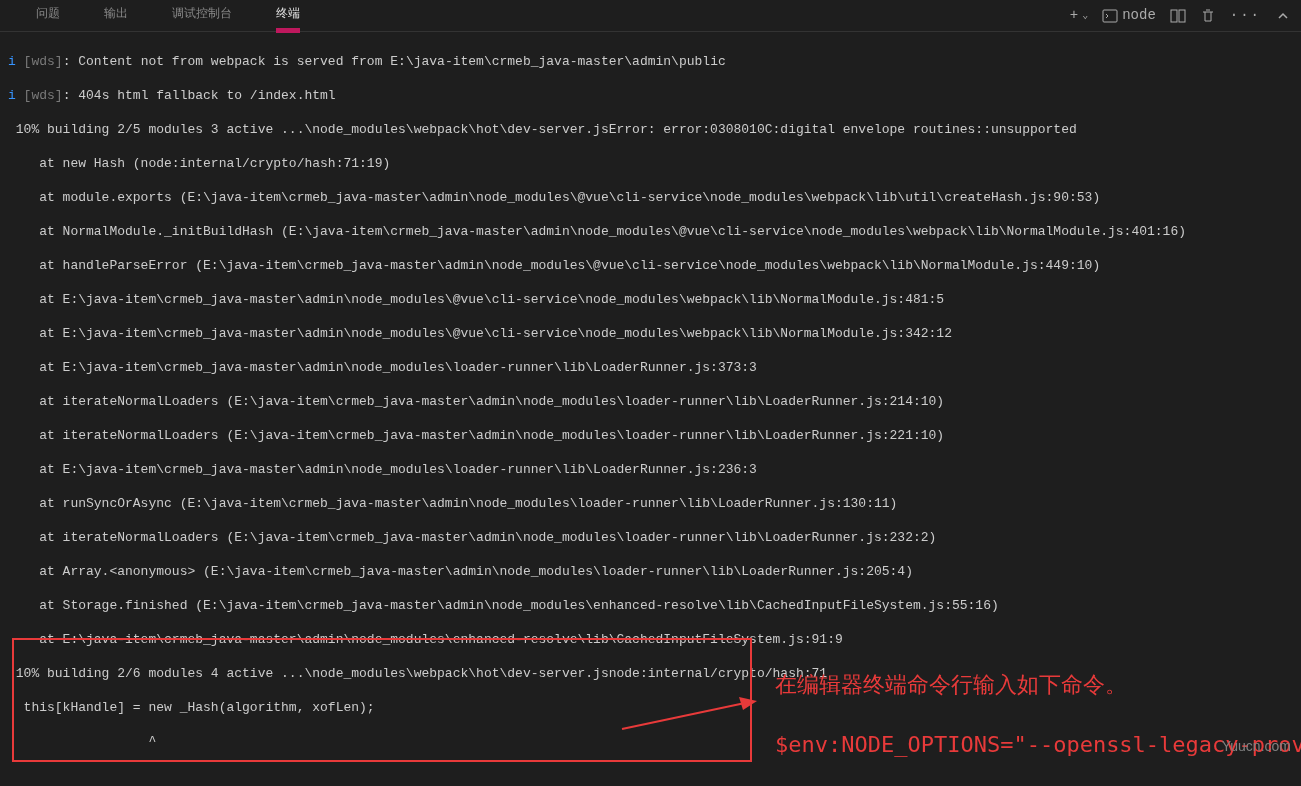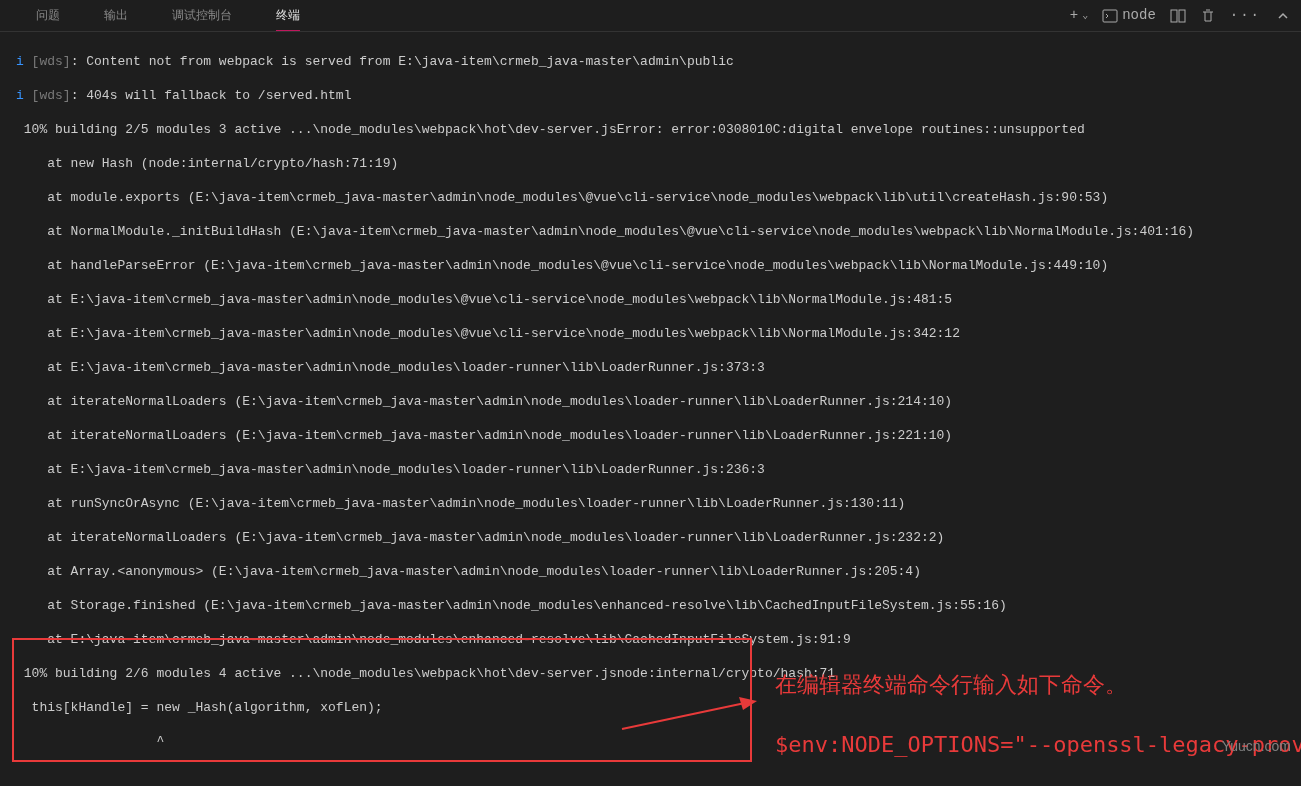--- a/index.html
+++ b/index.html
@@ -24,32 +24,32 @@
   .tab {
     font-size: 12px;
     color: #888;
     cursor: pointer;
     padding: 6px 0;
     font-family: "Microsoft YaHei", sans-serif;
     margin-left: 26px;
   }
   .tab.active {
     color: #e0e0e0;
-    border-bottom: 1px solid #be185d;
+    border-bottom: 5px solid #be185d;
   }
   .toolbar {
     margin-left: auto;
     display: flex;
     gap: 14px;
     align-items: center;
     color: #aaaaaa;
   }
   .toolbar-item { cursor: pointer; font-size: 14px; display: flex; align-items: center; gap: 4px; }
   .terminal {
-    padding: 4px 12px 0 16px;
+    padding: 4px 12px 0 8px;
     white-space: pre;
     font-size: 13px;
     line-height: 17px;
     color: #cccccc;
     height: 746px;
     overflow: hidden;
     position: relative;
   }
   .line { white-space: pre; }
   .info-i { color: #3794ff; }
@@ -130,21 +130,21 @@
     <span class="toolbar-item ico">
         <svg viewBox="0 0 16 16">
           <path d="M4 10 L8 6 L12 10" fill="none" stroke="#aaa" stroke-width="1.5"></path>
         </svg>
       </span>
   </div>
 </div>
 
 <div class="terminal">
 <div class="line"><span class="info-i">i</span><span class="gray"> [wds]</span><span>: Content not from webpack is served from E:\java-item\crmeb_java-master\admin\public</span></div>
-<div class="line"><span class="info-i">i</span><span class="gray"> [wds]</span><span>: 404s will fallback to /served.html</span></div>
+<div class="line"><span class="info-i">i</span><span class="gray"> [wds]</span><span>: 404s html fallback to /index.html</span></div>
 <div class="line"> 10% building 2/5 modules 3 active ...\node_modules\webpack\hot\dev-server.jsError: error:0308010C:digital envelope routines::unsupported</div>
 <div class="line">    at new Hash (node:internal/crypto/hash:71:19)</div>
 <div class="line">    at module.exports (E:\java-item\crmeb_java-master\admin\node_modules\@vue\cli-service\node_modules\webpack\lib\util\createHash.js:90:53)</div>
 <div class="line">    at NormalModule._initBuildHash (E:\java-item\crmeb_java-master\admin\node_modules\@vue\cli-service\node_modules\webpack\lib\NormalModule.js:401:16)</div>
 <div class="line">    at handleParseError (E:\java-item\crmeb_java-master\admin\node_modules\@vue\cli-service\node_modules\webpack\lib\NormalModule.js:449:10)</div>
 <div class="line">    at E:\java-item\crmeb_java-master\admin\node_modules\@vue\cli-service\node_modules\webpack\lib\NormalModule.js:481:5</div>
 <div class="line">    at E:\java-item\crmeb_java-master\admin\node_modules\@vue\cli-service\node_modules\webpack\lib\NormalModule.js:342:12</div>
 <div class="line">    at E:\java-item\crmeb_java-master\admin\node_modules\loader-runner\lib\LoaderRunner.js:373:3</div>
 <div class="line">    at iterateNormalLoaders (E:\java-item\crmeb_java-master\admin\node_modules\loader-runner\lib\LoaderRunner.js:214:10)</div>
 <div class="line">    at iterateNormalLoaders (E:\java-item\crmeb_java-master\admin\node_modules\loader-runner\lib\LoaderRunner.js:221:10)</div>

